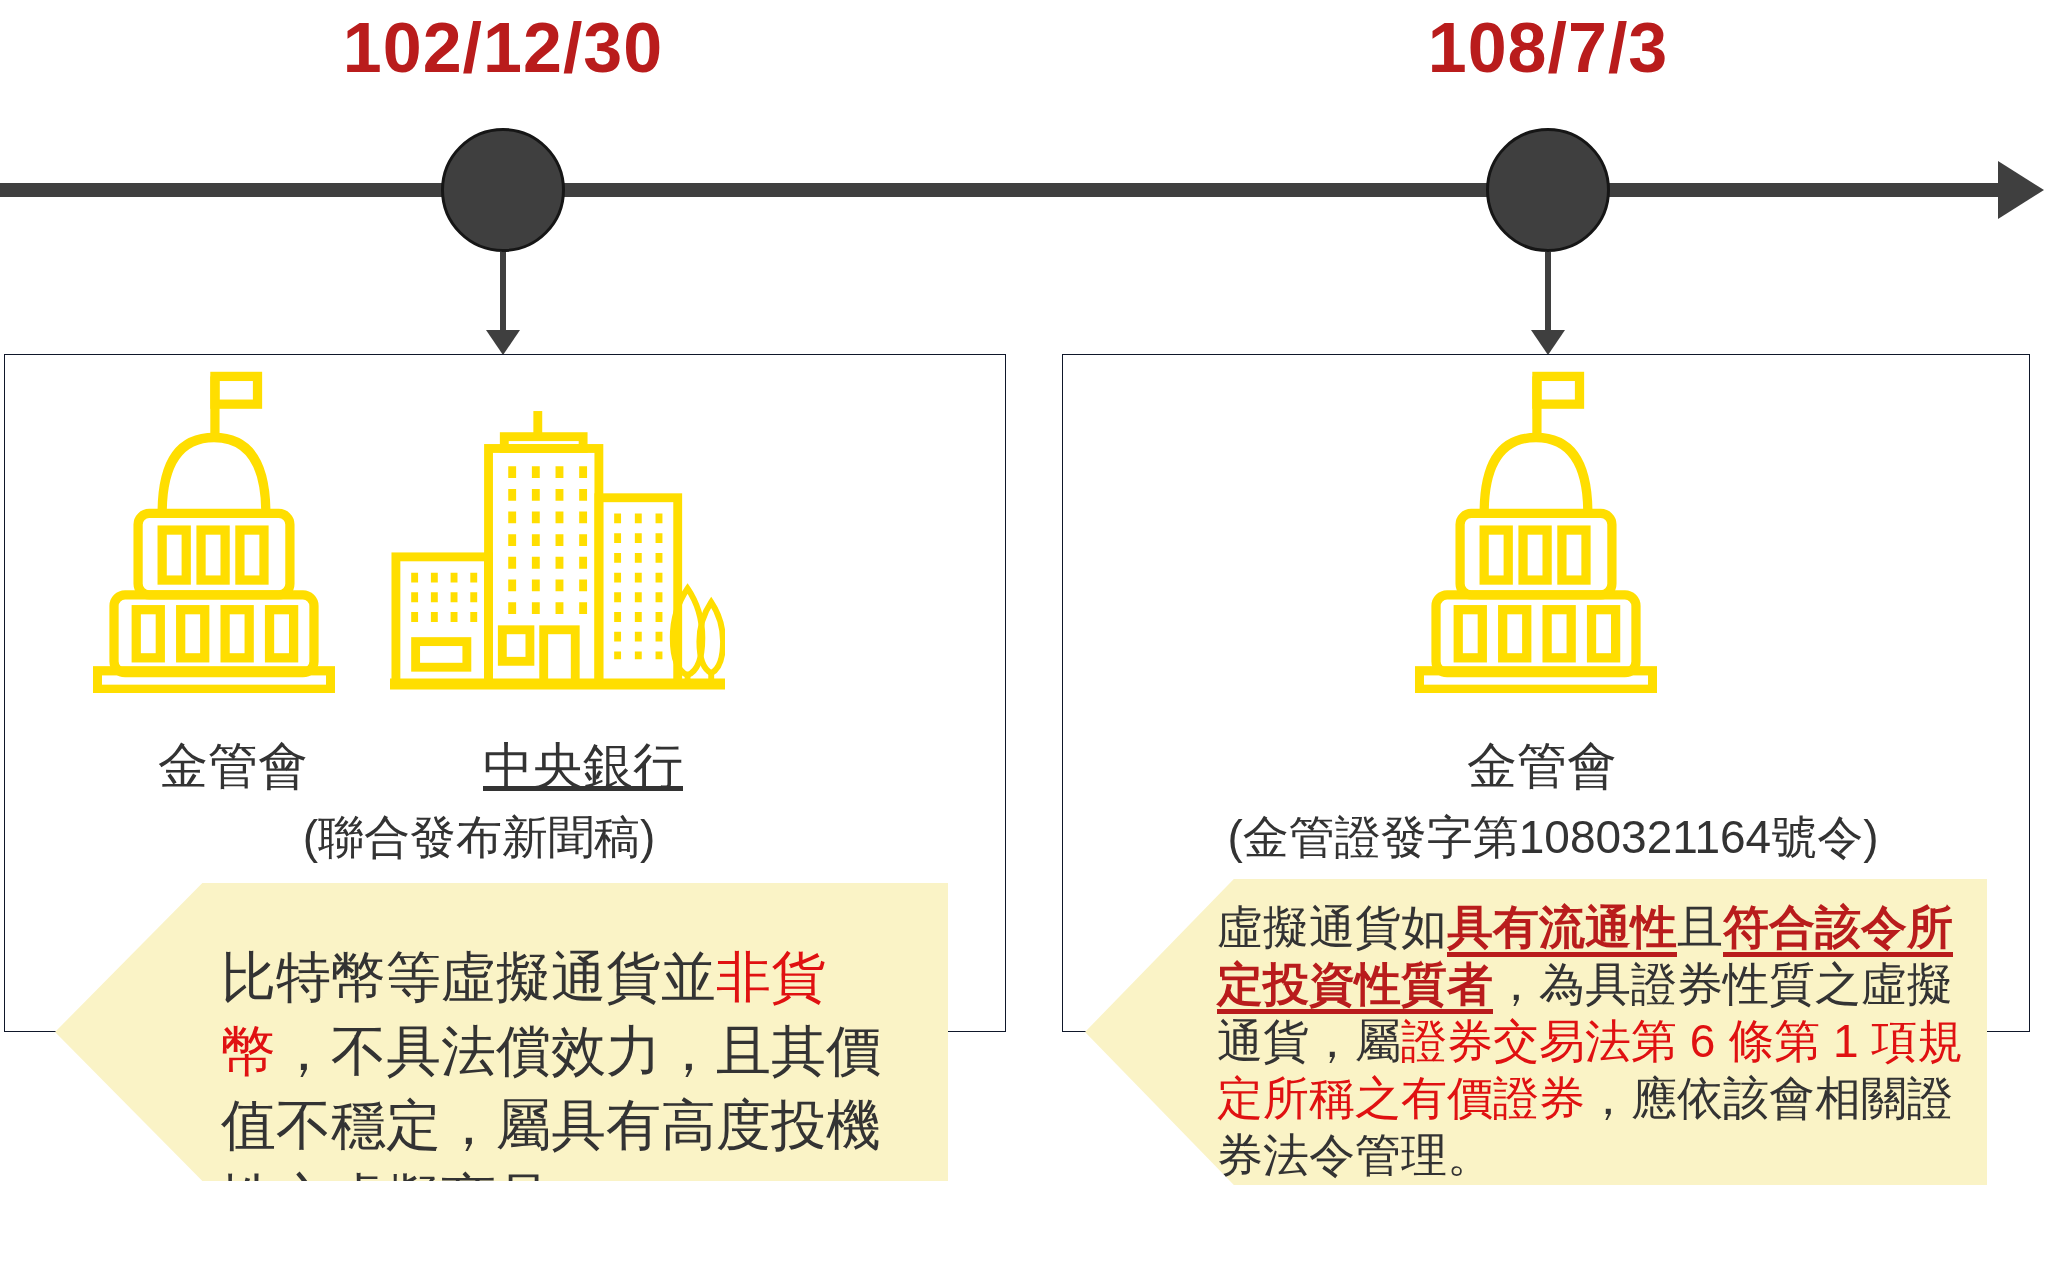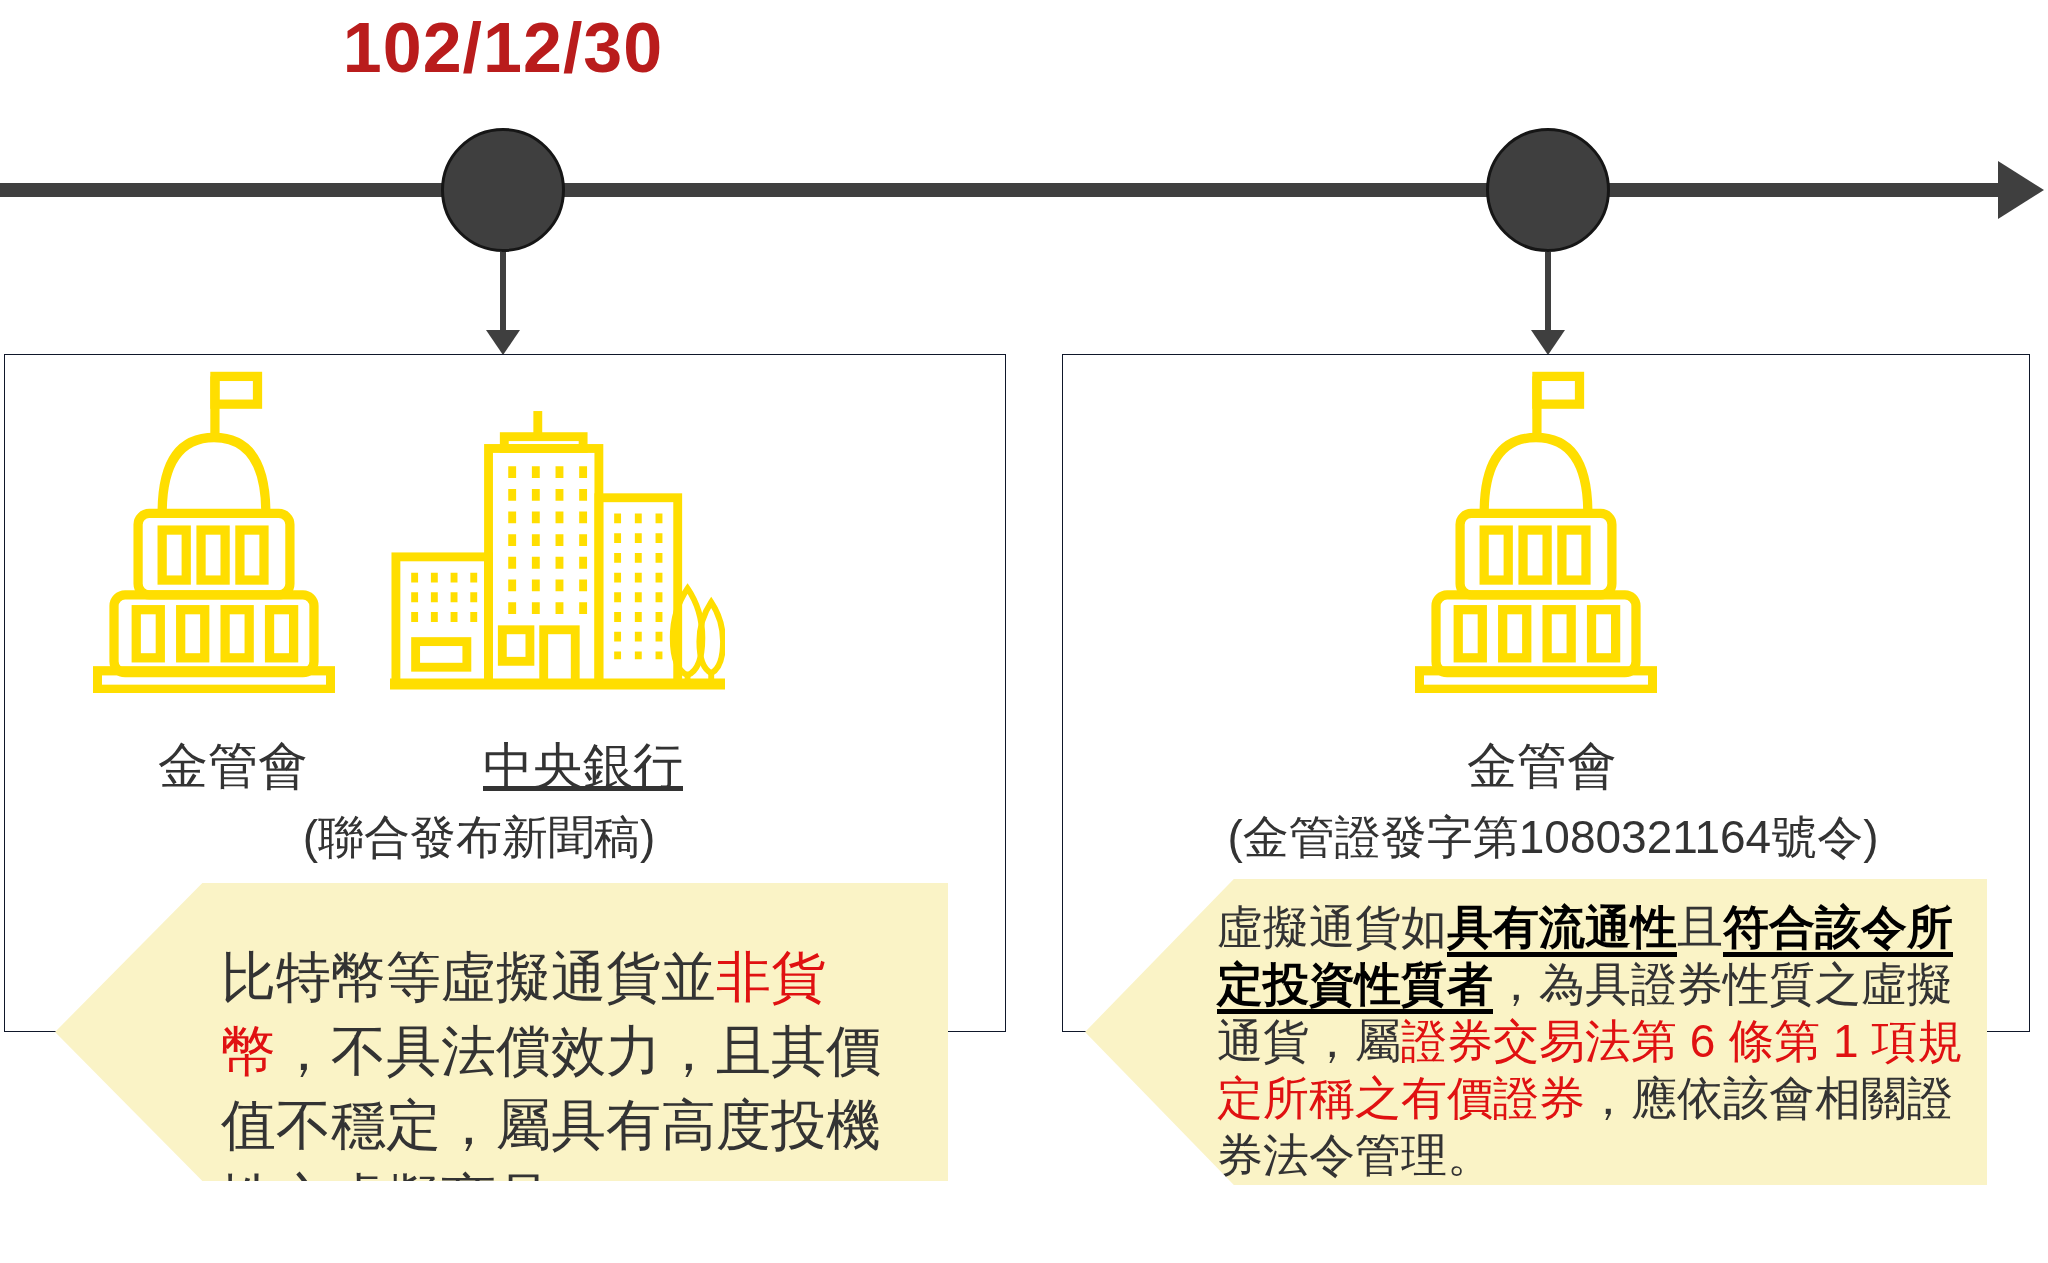--- a/index.html
+++ b/index.html
@@ -51,29 +51,30 @@
 
   
   .callout { position: absolute; background: #FAF3C6;
              clip-path: polygon(0 50%, 16.5% 0, 100% 0, 100% 100%, 16.5% 100%); }
   .callout-left  { left: 50px; top: 528px; width: 893px; height: 298px; }
   .callout-right { left: 22px; top: 524px; width: 902px; height: 306px; }
   .callout-text { color: #333333; }
   .callout-text-left  { padding: 57px 18px 0 166px; font-size: 55px; line-height: 74px; }
   .callout-text-right { padding: 20px 8px 0 132px;  font-size: 46px; line-height: 57px; }
   .seg-red { color: #E01111; }
-  .seg-bu  { color: #000000; font-weight: 700; text-decoration: underline;
+  .seg-bu  { color: #b91c1c; font-weight: 700; text-decoration: underline;
              text-decoration-thickness: 5px; text-underline-offset: 9px; }
 </style>
 </head>
 <body>
 
 <div class="canvas">
 
   <div class="date date-left">102/12/30</div>
+  <div class="date date-right">108/7/3</div>
 
   <div class="timeline-line"></div>
   <div class="timeline-head"></div>
   <div class="node node-left"></div>
   <div class="node node-right"></div>
   <div class="stem stem-left"></div>
   <div class="stem-head stem-head-left"></div>
   <div class="stem stem-right"></div>
   <div class="stem-head stem-head-right"></div>
 

